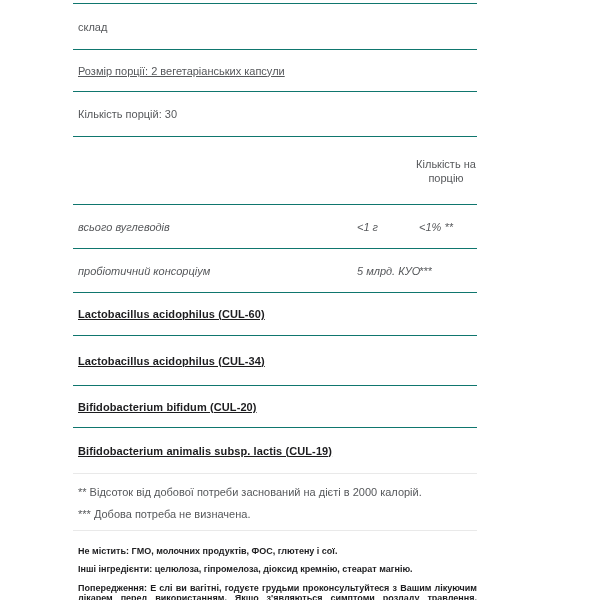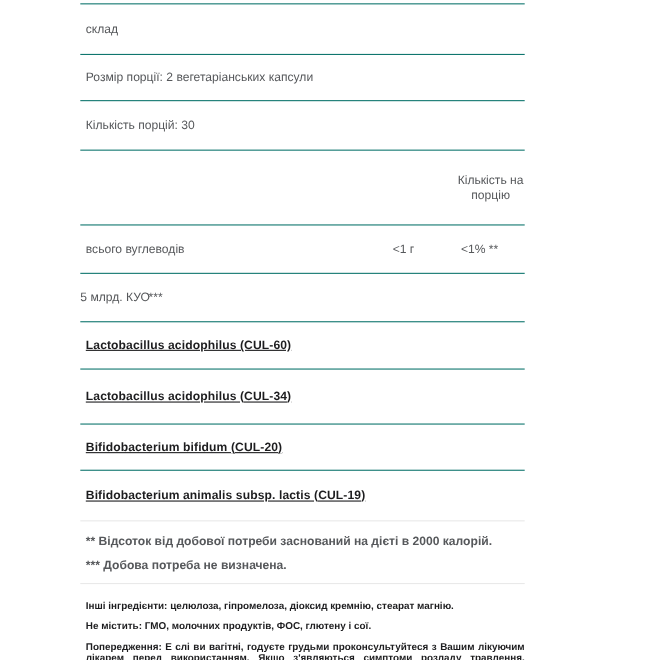--- a/index.html
+++ b/index.html
@@ -22,41 +22,40 @@
   .row {
     border-top: 1px solid #0f766e;
     display: flex;
     align-items: center;
   }
   .c-name  { flex: 1 1 auto; padding-left: 5px; }
   .c-amt   { width: 62px; flex: 0 0 62px; white-space: nowrap; }
   .c-dv    { width: 58px; flex: 0 0 58px; white-space: nowrap; }
   .hdr-line { display: block; line-height: 14px; }
   .h-title    { height: 45px; }
-  .h-serving  { height: 41px; }
+  .h-serving  { height: 41px; text-decoration: underline; }
   .h-servings { height: 44px; align-items: center; }
   .h-header   { height: 67px; text-align: center; }
-  .h-nutrient { height: 43px; }
+  .h-nutrient { height: 43px; font-style: italic; }
   .h-strain1  { height: 42px; }
   .h-strain2  { height: 49px; }
   .h-strain3  { height: 41px; }
   .h-strain4  { height: 45px; }
   .bold-dark {
     font-weight: bold;
     color: #1d1d1f;
     letter-spacing: 0.1px;
     text-decoration: underline;
   }
   .footnotes {
     border-top: 1px solid #e9e9e9;
     border-bottom: 1px solid #e9e9e9;
     height: 58px;
     padding: 12px 0 12px 5px;
     box-sizing: border-box;
-    font-weight: bold;
   }
   .footnote-line { margin: 0 0 9px 0; line-height: 13px; }
   .bottom-block {
     padding: 8px 0 0 5px;
   }
   .small-bold {
     font-size: 9px;
     font-weight: bold;
     color: #1d1d1f;
     line-height: 11px;
@@ -96,20 +95,21 @@
     </span>
   </div>
 
   <div class="row h-nutrient">
     <span class="c-name">всього вуглеводів</span>
     <span class="c-amt">&lt;1 г</span>
     <span class="c-dv">&lt;1% **</span>
   </div>
 
   <div class="row h-nutrient">
+    <span class="c-name">пробіотичний консорціум</span>
     <span class="c-amt">5 млрд. КУО</span>
     <span class="c-dv">***</span>
   </div>
 
   <div class="row h-strain1">
     <span class="c-name bold-dark">Lactobacillus acidophilus (CUL-60)</span>
   </div>
 
   <div class="row h-strain2">
     <span class="c-name bold-dark">Lactobacillus acidophilus (CUL-34)</span>
@@ -122,18 +122,18 @@
   <div class="row h-strain4">
     <span class="c-name bold-dark">Bifidobacterium animalis subsp. lactis (CUL-19)</span>
   </div>
 
   <div class="footnotes">
     <p class="footnote-line">** Відсоток від добової потреби заснований на дієті в 2000 калорій.</p>
     <p class="footnote-line">*** Добова потреба не визначена.</p>
   </div>
 
   <div class="bottom-block">
+    <p class="small-bold">Не містить: ГМО, молочних продуктів, ФОС, глютену і сої.</p>
     <p class="small-bold">Інші інгредієнти: целюлоза, гіпромелоза, діоксид кремнію, стеарат магнію.</p>
-    <p class="small-bold">Не містить: ГМО, молочних продуктів, ФОС, глютену і сої.</p>
     <p class="warning">Попередження: Е слі ви вагітні, годуєте грудьми проконсультуйтеся з Вашим лікуючим лікарем перед використанням.  Якщо з'являються симптоми розладу травлення, припиніть використання і проконсультуйтеся з лікарем. Не використовуйте, якщо пакет був пошкоджений. Х поранити в недоступному для дітей місці.</p>
   </div>
 
 </div>
 
 </body></html>

